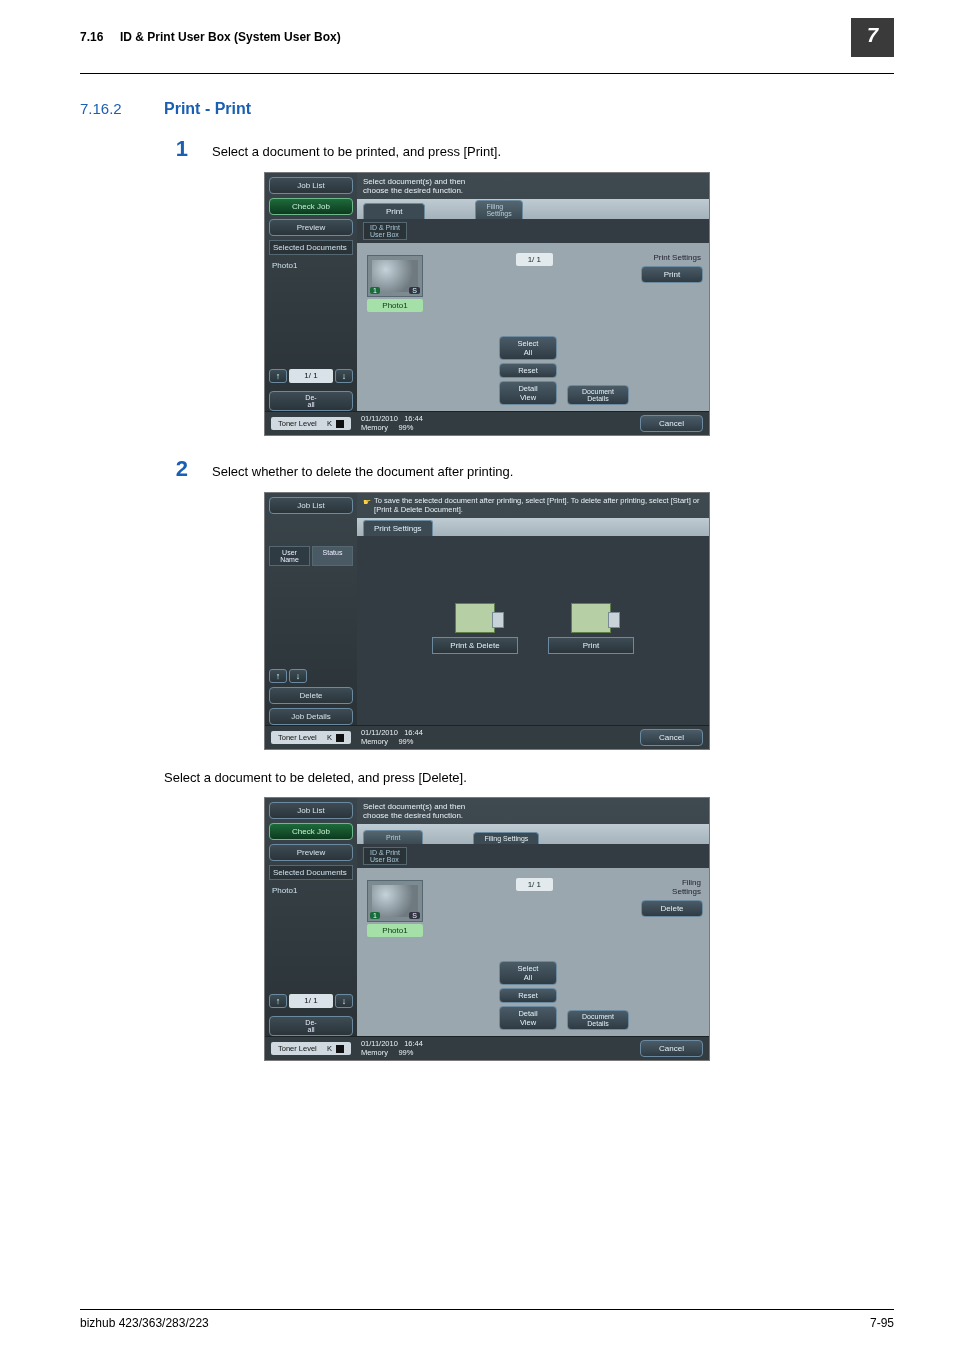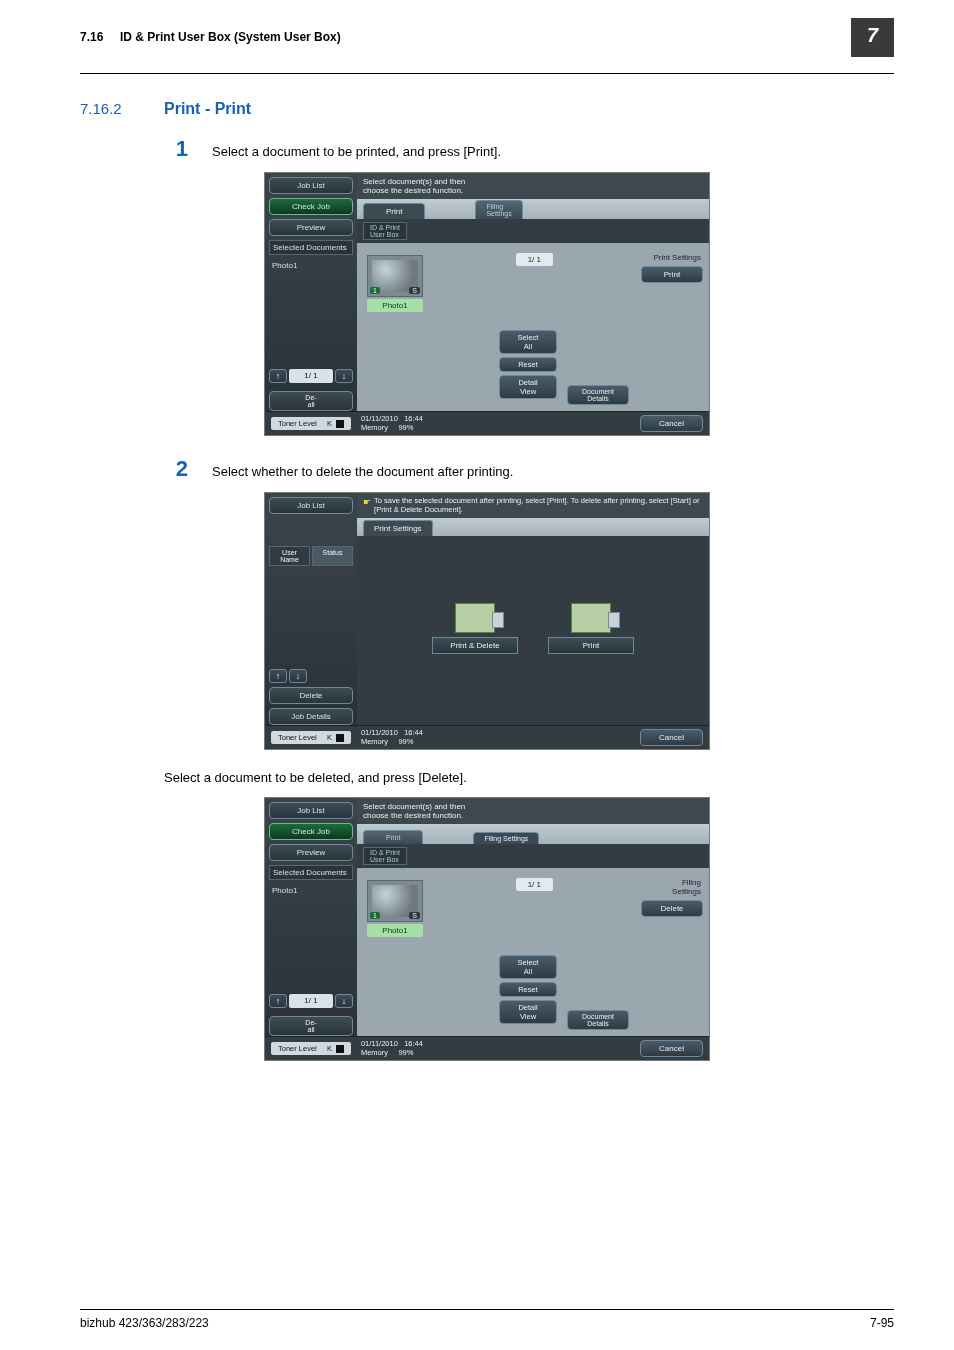--- a/index.html
+++ b/index.html
@@ -325,21 +325,21 @@
     border: 1px solid #6b8aa0;
     border-radius: 4px;
     text-align: center;
     padding: 2px;
     background: linear-gradient(#4a5c68, #2f3b43);
     font-size: 7px;
     color: #e7f1f7;
   }
   .mid-btn-stack {
     position: absolute;
-    bottom: 12px;
+    bottom: 6px;
     right: 78px;
     display: flex; flex-direction: column; gap: 3px; width: 58px;
   }
   .mid-btn-stack .mbtn {
     border: 1px solid #6b8aa0;
     border-radius: 4px;
     text-align: center;
     padding: 2px;
     background: linear-gradient(#4a5c68, #2f3b43);
     font-size: 7.5px;

